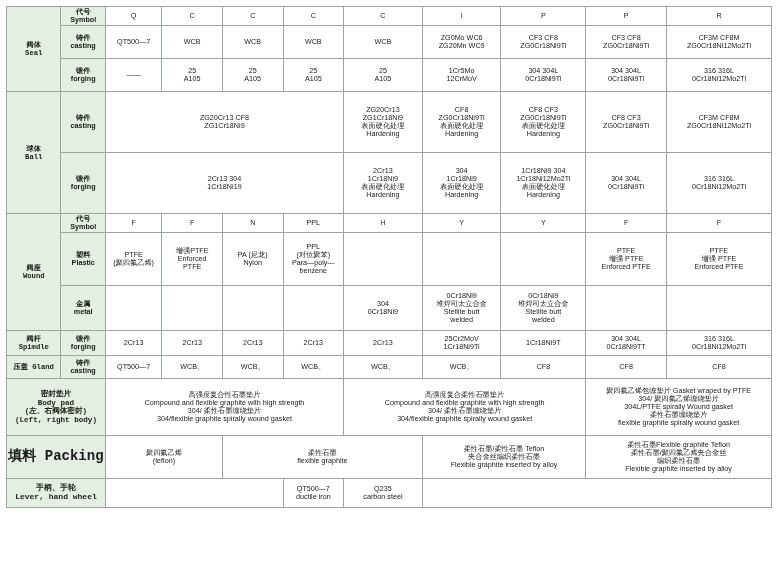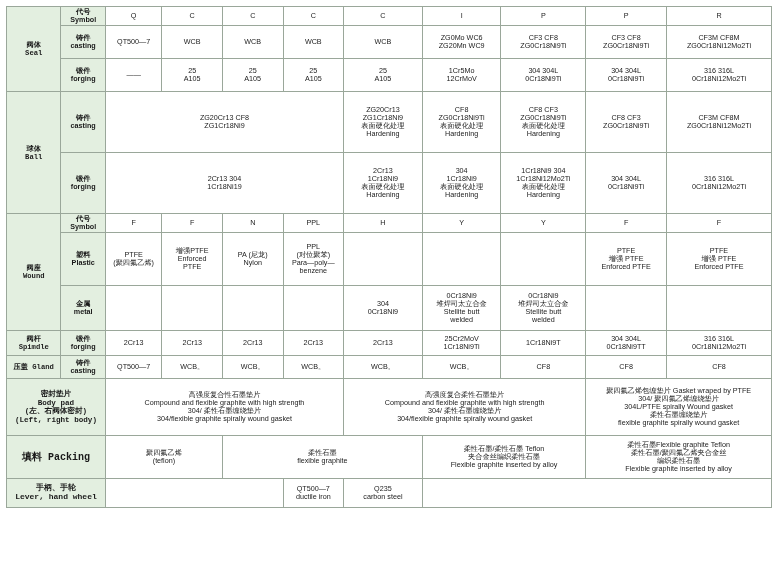--- a/index.html
+++ b/index.html
@@ -330,21 +330,21 @@
 304/ 柔性石墨缠绕垫片
 304/flexible graphite spirally wound gasket</td>
     <td class="cell smalltxt" colspan="2" style="white-space:pre-line">聚四氟乙烯包缠垫片 Gasket wraped by PTFE
 304/ 聚四氟乙烯缠绕垫片
 304L/PTFE spirally  Wound gasket
 柔性石墨缠绕垫片
 flexible graphite spirally wound gasket</td>
   </tr>
 
   <tr>
-    <td class="grp" colspan="2" style="height:40px;font-size:10px">
+    <td class="grp" colspan="2" style="height:40px;font-size:14px">
       <span class="cn">填料 Packing</span>
     </td>
     <td class="cell" colspan="2" style="white-space:pre-line">聚四氟乙烯
 (teflon)</td>
     <td class="cell" colspan="3" style="white-space:pre-line">柔性石墨
 flexible graphite</td>
     <td class="cell" colspan="2" style="white-space:pre-line">柔性石墨/柔性石墨 Teflon
 夹合金丝编织柔性石墨
 Flexible graphite inserted by alloy</td>
     <td class="cell" colspan="2" style="white-space:pre-line">柔性石墨Flexible graphite Teflon

